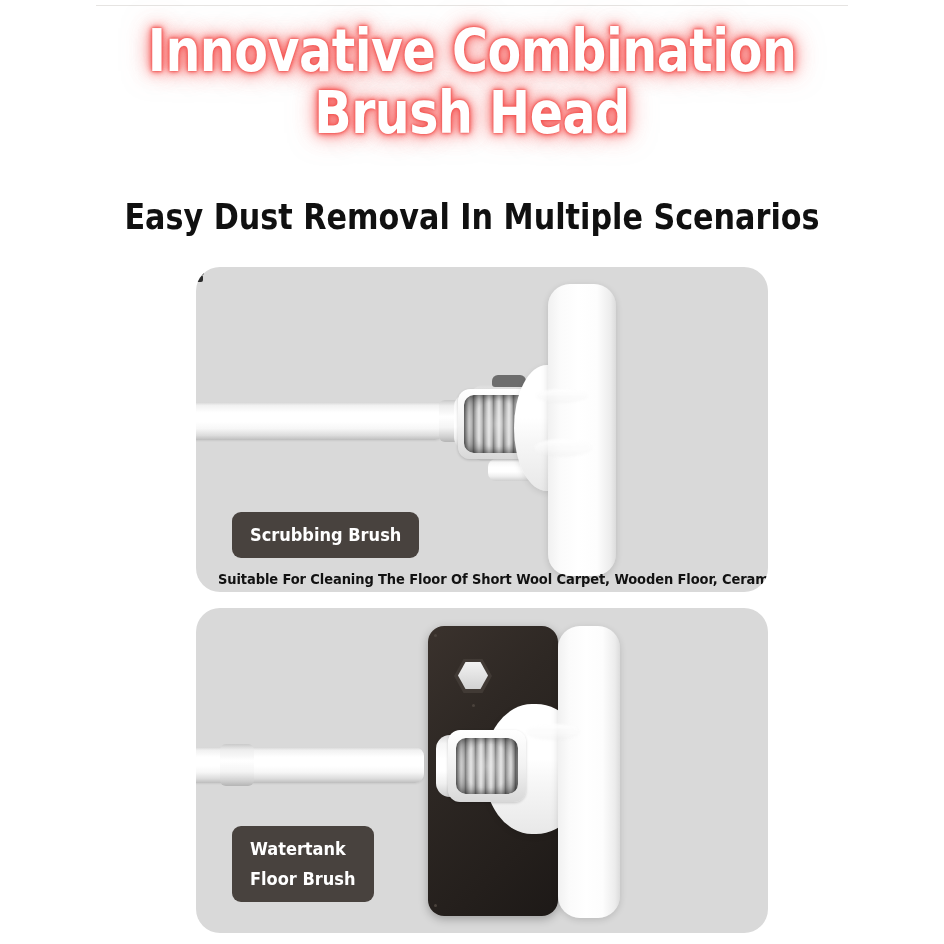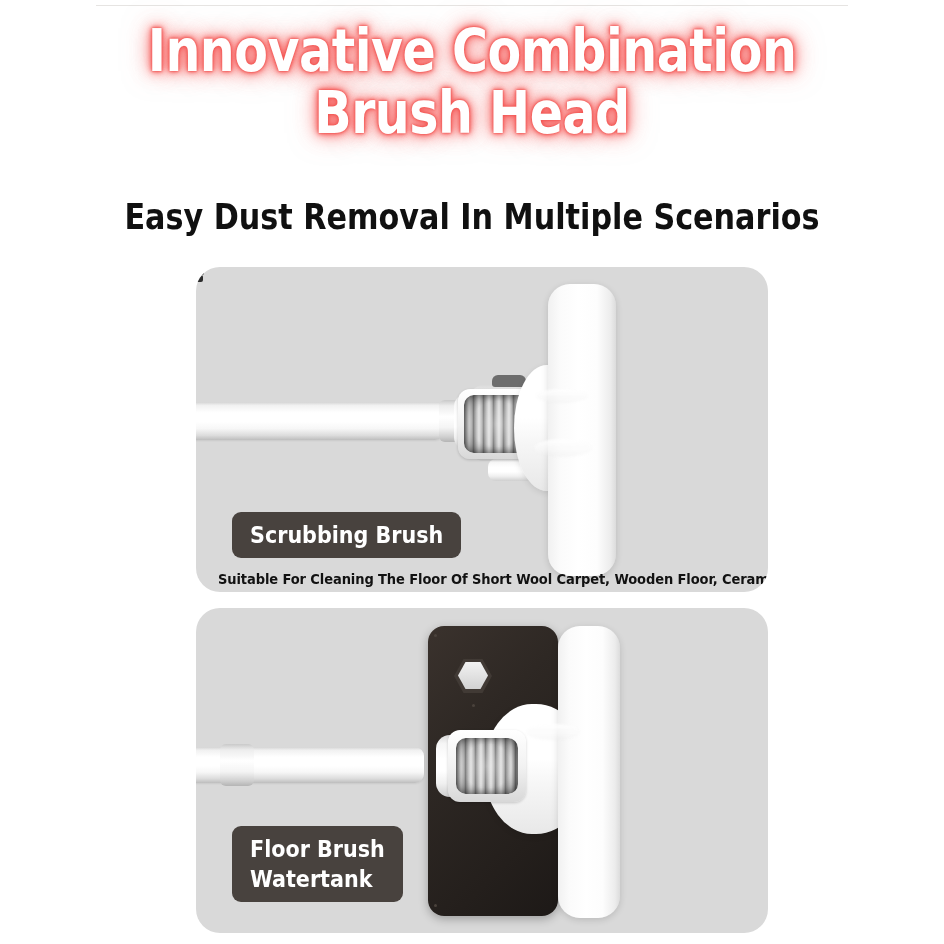--- a/index.html
+++ b/index.html
@@ -178,21 +178,21 @@
   }
 
   
   .badge {
     position: absolute;
     background: #48423e;
     border-radius: 9px;
     color: #ffffff;
     font-family: "DejaVu Sans Condensed", "Liberation Sans Narrow", "Liberation Sans", sans-serif;
     font-weight: 600;
-    font-size: 23px;
+    font-size: 18px;
     line-height: 30px;
     padding: 8px 18px;
     white-space: nowrap;
   }
   .badge .bl { display: block; }
 
   .caption {
     position: absolute;
     font-family: "DejaVu Sans Condensed", "Liberation Sans Narrow", "Liberation Sans", sans-serif;
     font-weight: 700;
@@ -262,17 +262,17 @@
     <div class="joint" style="left:240px; top:127px; width:78px; height:62px;"></div>
 
     <div class="socket" style="left:252px; top:122px; width:78px; height:72px;"></div>
     <div class="ribbed" style="left:260px; top:130px; width:62px; height:56px;"></div>
 
     <div class="head-plate" style="left:362px; top:18px; width:62px; height:292px;"></div>
     <div class="hub-gloss" style="left:330px; top:116px; width:54px; height:16px;"></div>
   </div>
 
   <div class="badge" style="left:36px; top:218px;">
+    <span class="bl">Watertank</span>
     <span class="bl">Floor Brush</span>
-    <span class="bl">Watertank</span>
   </div>
 
 </div>
 
 </body></html>

